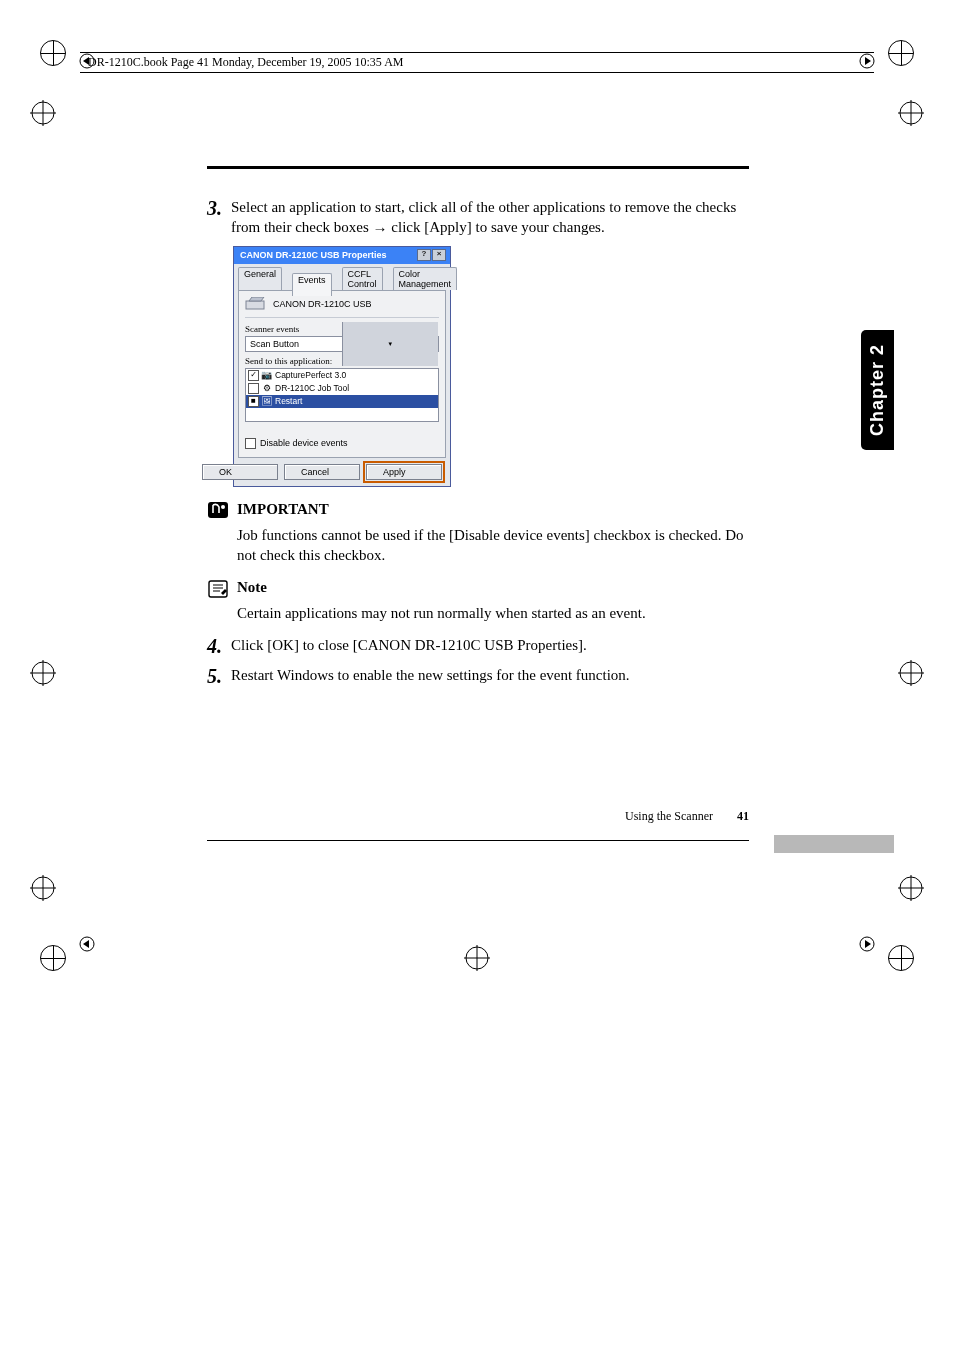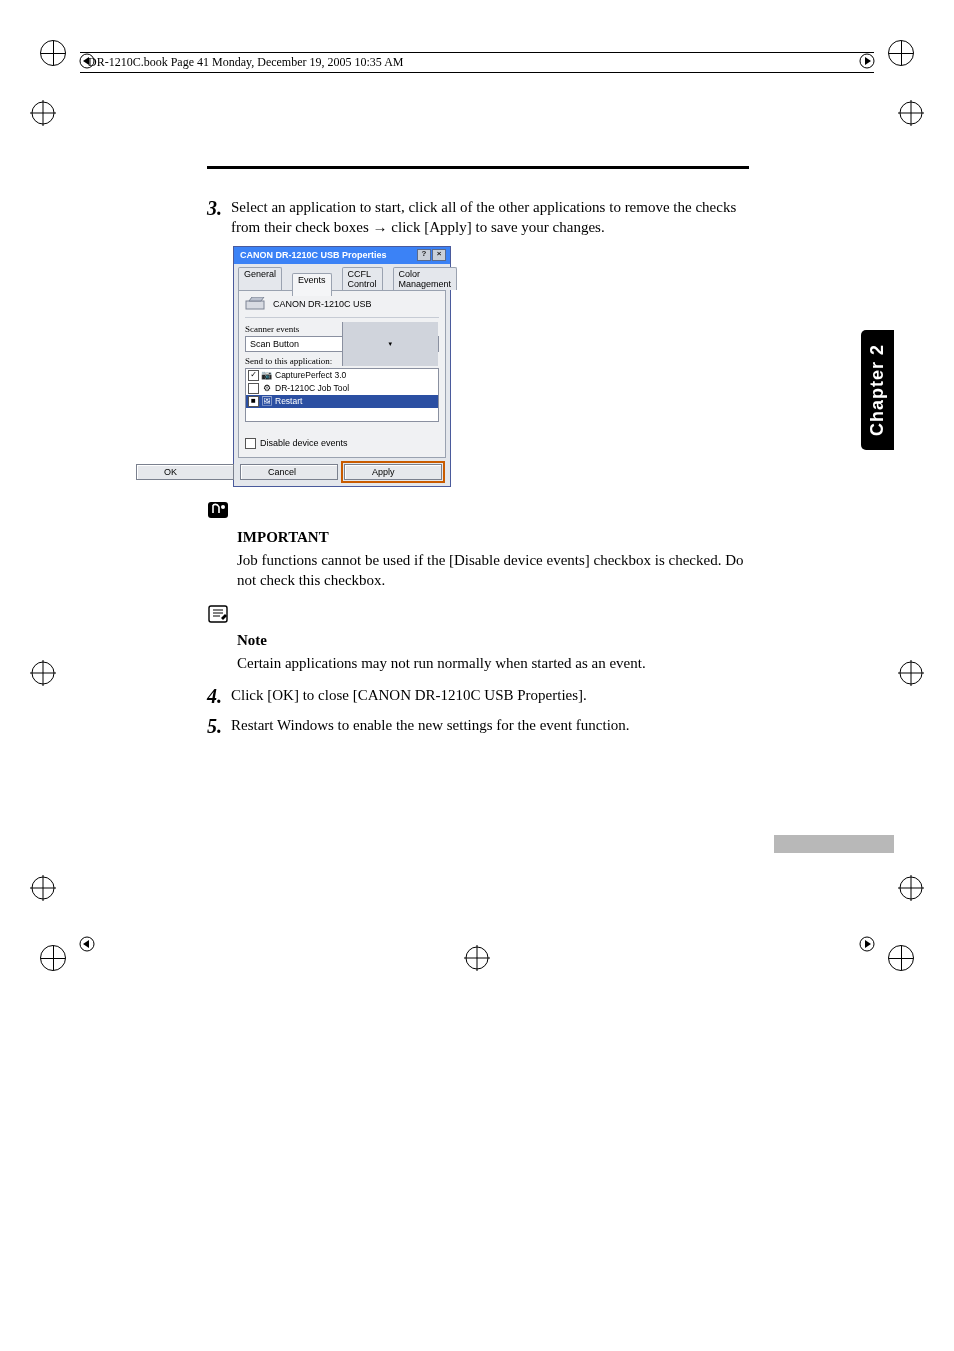--- a/index.html
+++ b/index.html
@@ -235,21 +235,21 @@
   .btn-row {
     display: flex;
     justify-content: flex-end;
     gap: 6px;
     padding: 6px 4px 0 4px;
   }
   .win-btn {
     border: 1px solid #7a808e;
     background: #e6e8ec;
     font-size: 9px;
-    padding: 2px 27px;
+    padding: 2px 16px;
     min-width: 42px;
     box-shadow: inset 1px 1px 0 #fff;
   }
   .win-btn.highlight {
     outline: 2px solid #c95b00;
     outline-offset: 1px;
     border-radius: 0;
   }
 
   
@@ -258,21 +258,20 @@
     gap: 8px;
     margin: 10px 0 4px 0;
   }
   .callout .ico {
     width: 22px; height: 20px;
     display: flex; align-items: flex-start; justify-content: center;
   }
   .callout-title {
     font-weight: bold;
     font-size: 15px;
-    margin-top: 28px;
   }
   .callout-body {
     margin-left: 30px;
     font-size: 15px;
     line-height: 1.35;
   }
   .note-title { font-size: 15px; }
 
   
   .chapter-tab {
@@ -513,17 +512,24 @@
     <div class="step" style="margin-top:12px;">
       <div class="step-num">4.</div>
       <div class="step-text">Click [OK] to close [CANON DR-1210C USB Properties].</div>
     </div>
 
     <div class="step" style="margin-top:6px;">
       <div class="step-num">5.</div>
       <div class="step-text">Restart Windows to enable the new settings for the event function.</div>
     </div>
 
+    <div class="footer-bar" style="position:absolute; left:0; right:0; bottom:0;">
+      <div class="footer-row">
+        <span>Using the Scanner</span>
+        <span class="page-num">41</span>
+      </div>
+      <div class="rule"></div>
+    </div>
   </div>
 
   <div class="footer-grey-bar"></div>
 
 </div>
 
 </body></html>

